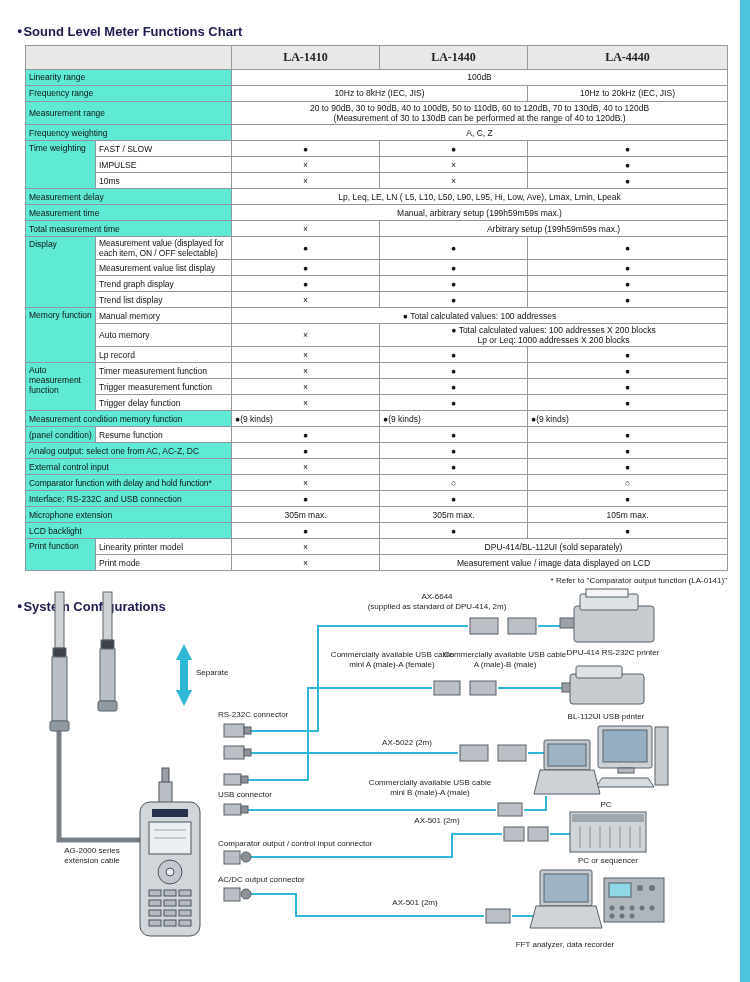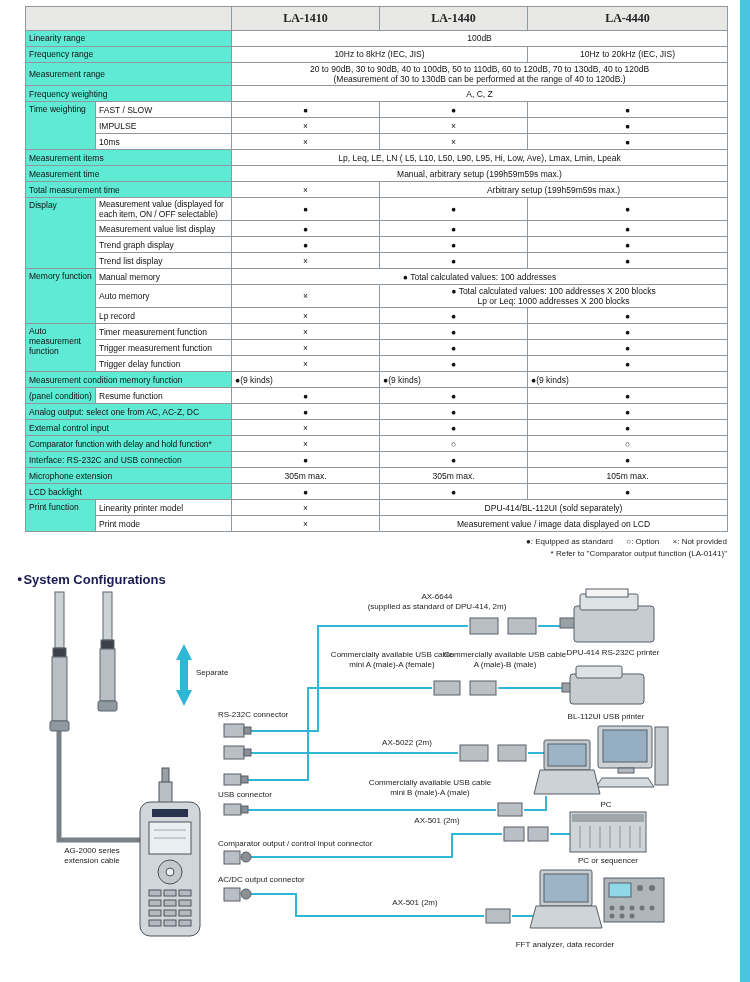--- a/index.html
+++ b/index.html
@@ -34,20 +34,21 @@
   .diagram svg{position:absolute;left:0;top:0;}
   .dlabel{position:absolute;font-size:8px;line-height:1.3;color:#222;white-space:pre-line;text-align:right;}
   .ctr{transform:translateX(-50%);text-align:center;}
 </style>
 </head>
 <body>
 
 <div class="page">
   <div class="side-strip"></div>
 
+  <h2 class="sec-title t1"><span class="blt">●</span><span>Sound Level Meter Functions Chart</span></h2>
 
   <table class="func-table">
     <colgroup>
       <col style="width:70px">
         <col style="width:136px">
         <col style="width:148px">
         <col style="width:148px">
         <col style="width:200px">
     </colgroup>
     <tbody>
@@ -88,21 +89,21 @@
       <td class="val">×</td>
       <td class="val">●</td>
     </tr>
     <tr>
       <td class="sub">10ms</td>
       <td class="val">×</td>
       <td class="val">×</td>
       <td class="val">●</td>
     </tr>
     <tr>
-      <td colspan="2" class="lbl">Measurement items</td>
+      <td colspan="2" class="lbl">Measurement delay</td>
       <td colspan="3" class="val">Lp, Leq, LE, LN ( L5, L10, L50, L90, L95, Hi, Low, Ave), Lmax, Lmin, Lpeak</td>
     </tr>
     <tr>
       <td colspan="2" class="lbl">Measurement time</td>
       <td colspan="3" class="val">Manual, arbitrary setup (199h59m59s max.)</td>
     </tr>
     <tr>
       <td colspan="2" class="lbl">Total measurement time</td>
       <td class="val">×</td>
       <td colspan="2" class="val">Arbitrary setup (199h59m59s max.)</td>
@@ -225,21 +226,20 @@
     </tr>
     <tr>
       <td class="sub">Print mode</td>
       <td class="val">×</td>
       <td colspan="2" class="val">Measurement value / image data displayed on LCD</td>
     </tr>
   </tbody>
     </table>
 
   <div class="legend">
-    <div class="sym">●: Equipped as standard      ○: Option      ×: Not provided</div>
     <div>* Refer to "Comparator output function (LA-0141)"</div>
   </div>
 
   <h2 class="sec-title t2"><span class="blt">●</span><span>System Configurations</span></h2>
 
   <div class="diagram">
     <svg width="750" height="394" viewBox="0 0 750 394">
 
       <g fill="none" stroke="#2fb7d6" stroke-width="2">
         <polyline points="251,143 318,143 318,38 468,38"></polyline>

